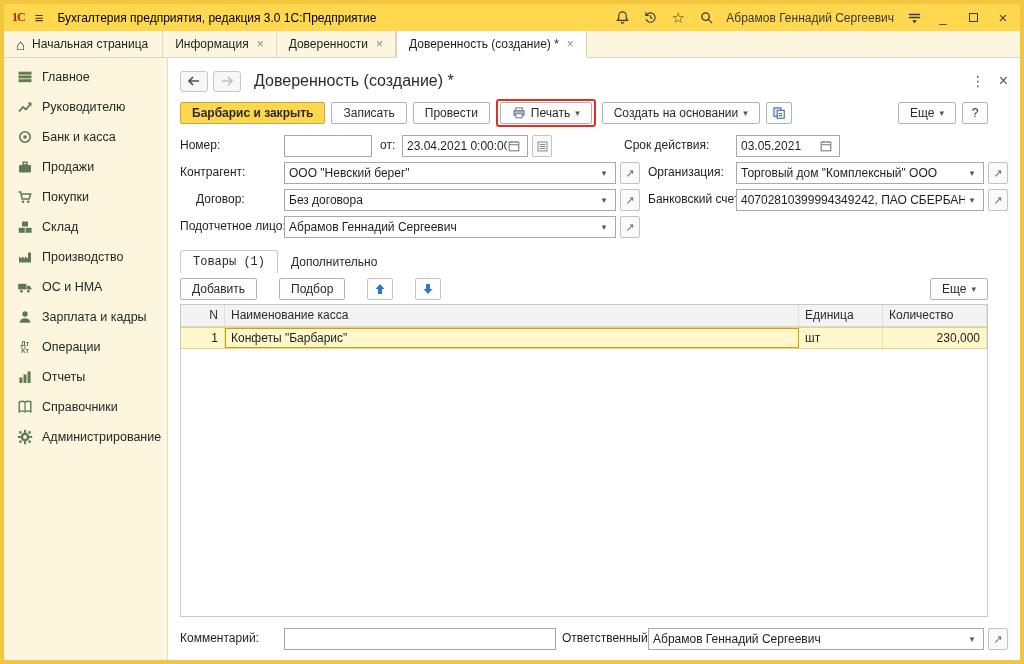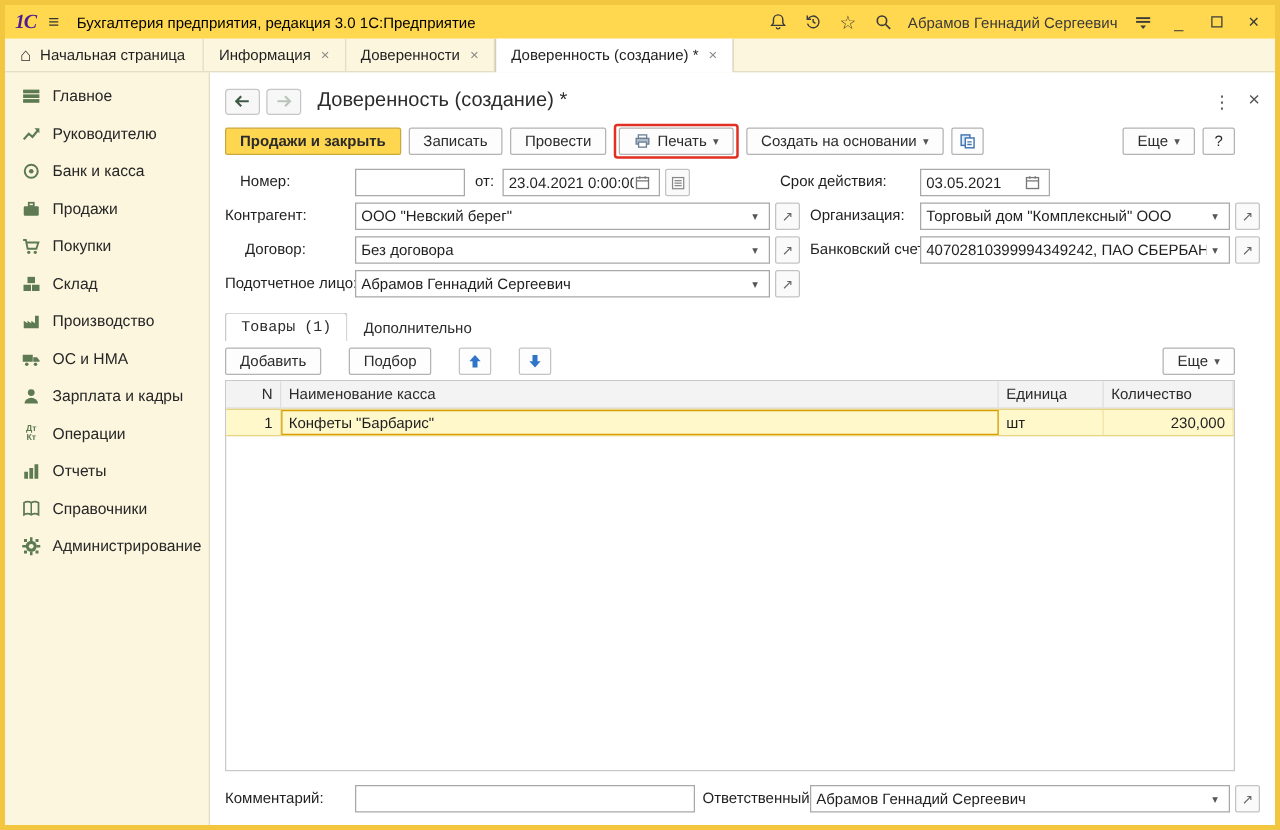--- a/index.html
+++ b/index.html
@@ -2,21 +2,21 @@
 <html><head>
 <meta charset="utf-8">
 <style>
   * { box-sizing: border-box; }
   html,body { margin:0; padding:0; width:1024px; height:664px; overflow:hidden;
     font-family:"Liberation Sans", sans-serif; font-size:12px; color:#1f1f1f; background:#fff; }
   .window { position:absolute; inset:0; border:4px solid #f3c63f; background:#fcf6de; display:flex; flex-direction:column; }
 
   
   .topbar { height:27px; background:#ffd84f; display:flex; align-items:center; padding:0 8px; gap:10px; flex:none; }
-  .logo { color:#4c1d95; font-weight:bold; font-style:italic; font-size:16px; font-family:"Liberation Serif", serif; letter-spacing:-1px; }
+  .logo { color:#b91c1c; font-weight:bold; font-size:12px; font-family:"Liberation Serif", serif; letter-spacing:-1px; }
   .hamburger { font-size:15px; color:#333; cursor:pointer; }
   .win-title { font-size:12px; color:#000000; margin-left:4px; white-space:nowrap; }
   .topbar-right { margin-left:auto; display:flex; align-items:center; gap:12px; }
   .tb-icon { width:16px; height:16px; display:flex; align-items:center; justify-content:center; color:#3a3a3a; cursor:pointer; }
   .tb-icon svg { width:15px; height:15px; }
   .user-name { font-size:12px; color:#3a3a3a; white-space:nowrap; }
   .win-btn { width:18px; text-align:center; color:#3a3a3a; cursor:pointer; font-size:13px; }
   .maxi-box { display:inline-block; width:9px; height:9px; border:1.4px solid #3a3a3a; }
 
   
@@ -299,21 +299,21 @@
             </svg>
         </span>
         <span class="form-title">Доверенность (создание) *</span>
         <span class="fh-right">
           <span class="fh-btn">⋮</span>
           <span class="fh-btn" style="font-size:16px;">×</span>
         </span>
       </div>
 
       <div class="cmdbar">
-        <span class="btn btn-primary">Продажи и закрыть</span>
+        <span class="btn btn-primary">Барбарис и закрыть</span>
         <span class="btn">Записать</span>
         <span class="btn">Провести</span>
         <span class="print-annot">
           <span class="btn">
             <svg viewBox="0 0 16 16" width="14" height="14">
                 <g fill="none" stroke="#6b7f93" stroke-width="1.2">
                   <rect x="4.2" y="2.2" width="7.6" height="3.2"></rect>
                   <rect x="2.2" y="5.4" width="11.6" height="5.2" fill="#aebdcb"></rect>
                   <rect x="4.4" y="8.8" width="7.2" height="4.6" fill="#fff"></rect>
                 </g>
@@ -340,21 +340,21 @@
             <span>Еще</span>
             <span class="caret">▾</span>
           </span>
           <span class="btn icon-btn">?</span>
         </span>
       </div>
 
       <div class="fields">
 
         <div class="frow">
-          <span class="flabel" style="left:12px;">Номер:</span>
+          <span class="flabel" style="left:0;">Номер:</span>
           <span class="fld" style="left:104px; width:88px;">
               <span class="val"></span>
             </span>
           <span class="flabel" style="left:200px;">от:</span>
           <span class="fld" style="left:222px; width:126px;">
             <span class="val">23.04.2021 0:00:00</span>
             <span class="cal">
                 <svg viewBox="0 0 16 16">
                   <g fill="none" stroke="#777" stroke-width="1.2">
                     <rect x="2.5" y="3.5" width="11" height="10"></rect>

